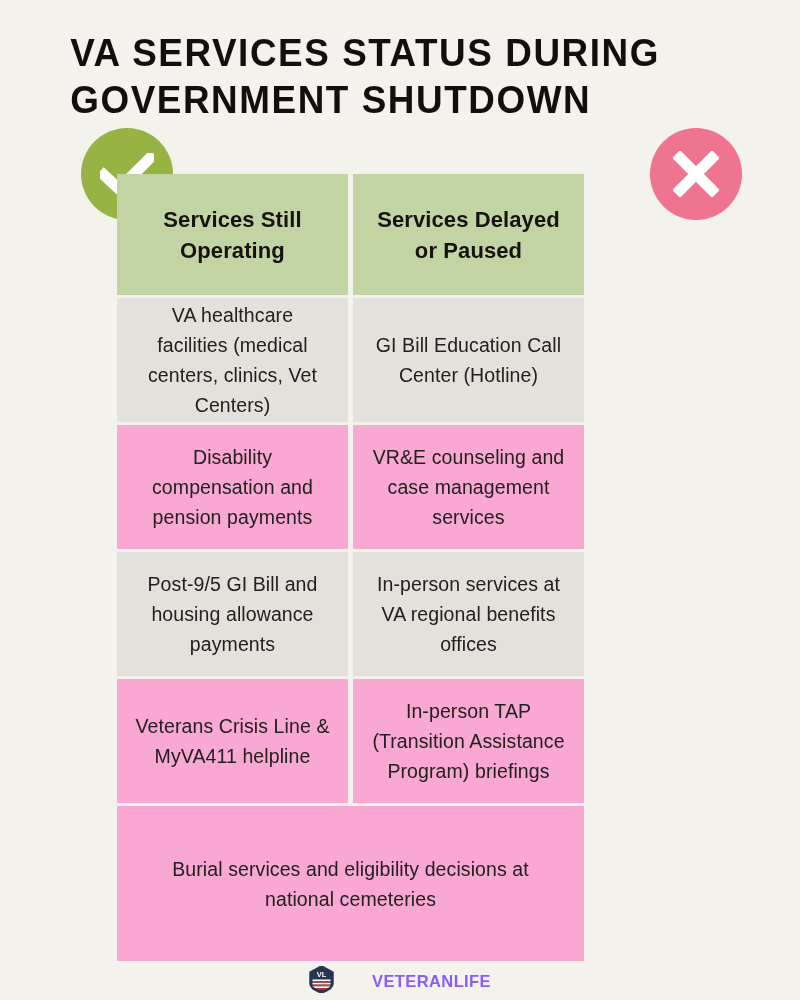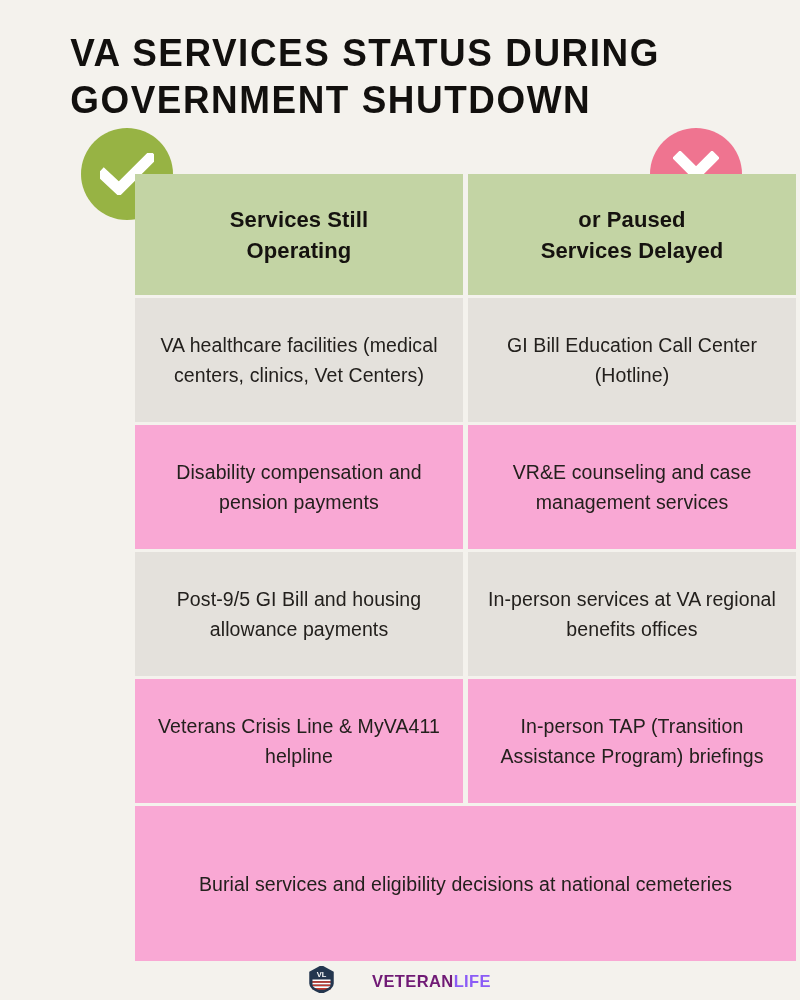--- a/index.html
+++ b/index.html
@@ -29,23 +29,23 @@
     color: #12100e;
     text-transform: uppercase;
     transform: scaleX(0.97);
     transform-origin: center;
     white-space: nowrap;
   }
 
   
   .table-wrap {
     position: absolute;
-    left: 135px;
+    left: 117px;
     top: 174px;
-    width: 661px;
+    width: 467px;
   }
 
   .row {
     display: flex;
     gap: 5px;
     margin-bottom: 3px;
   }
   .cell {
     flex: 1 1 50%;
     box-sizing: border-box;
@@ -122,21 +122,21 @@
     gap: 5px;
   }
   .logo-mark { display: block; }
   .logo-word {
     font-weight: 700;
     font-size: 16.5px;
     letter-spacing: 0.4px;
     line-height: 1;
     white-space: nowrap;
   }
-  .logo-word .w1 { color: #701a75; margin-left: 33px; }
+  .logo-word .w1 { color: #8b5cf6; margin-left: 33px; }
   .logo-word .w2 { color: #8b5cf6; }
 </style>
 </head>
 <body>
 
 <div class="title-block">
   <div class="title-line">VA Services Status During</div>
   <div class="title-line">Government Shutdown</div>
 </div>
 
@@ -160,22 +160,22 @@
 
   <div class="row row-header">
     <div class="cell">
       <div>
         <div class="header-text">Services Still</div>
         <div class="header-text">Operating</div>
       </div>
     </div>
     <div class="cell">
       <div>
+        <div class="header-text">Services Delayed</div>
         <div class="header-text">or Paused</div>
-        <div class="header-text">Services Delayed</div>
       </div>
     </div>
   </div>
 
   <div class="row row-body">
     <div class="cell gray">
       <span class="cell-text">VA healthcare facilities (medical centers, clinics, Vet Centers)</span>
     </div>
     <div class="cell gray">
       <span class="cell-text">GI Bill Education Call Center (Hotline)</span>

